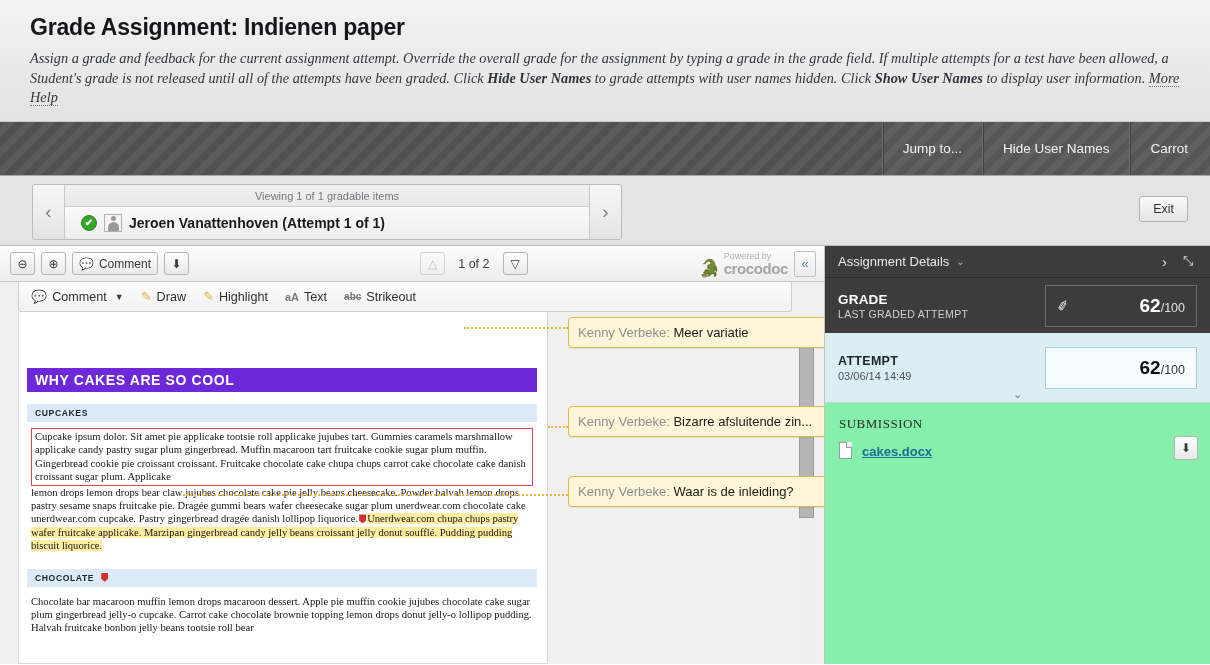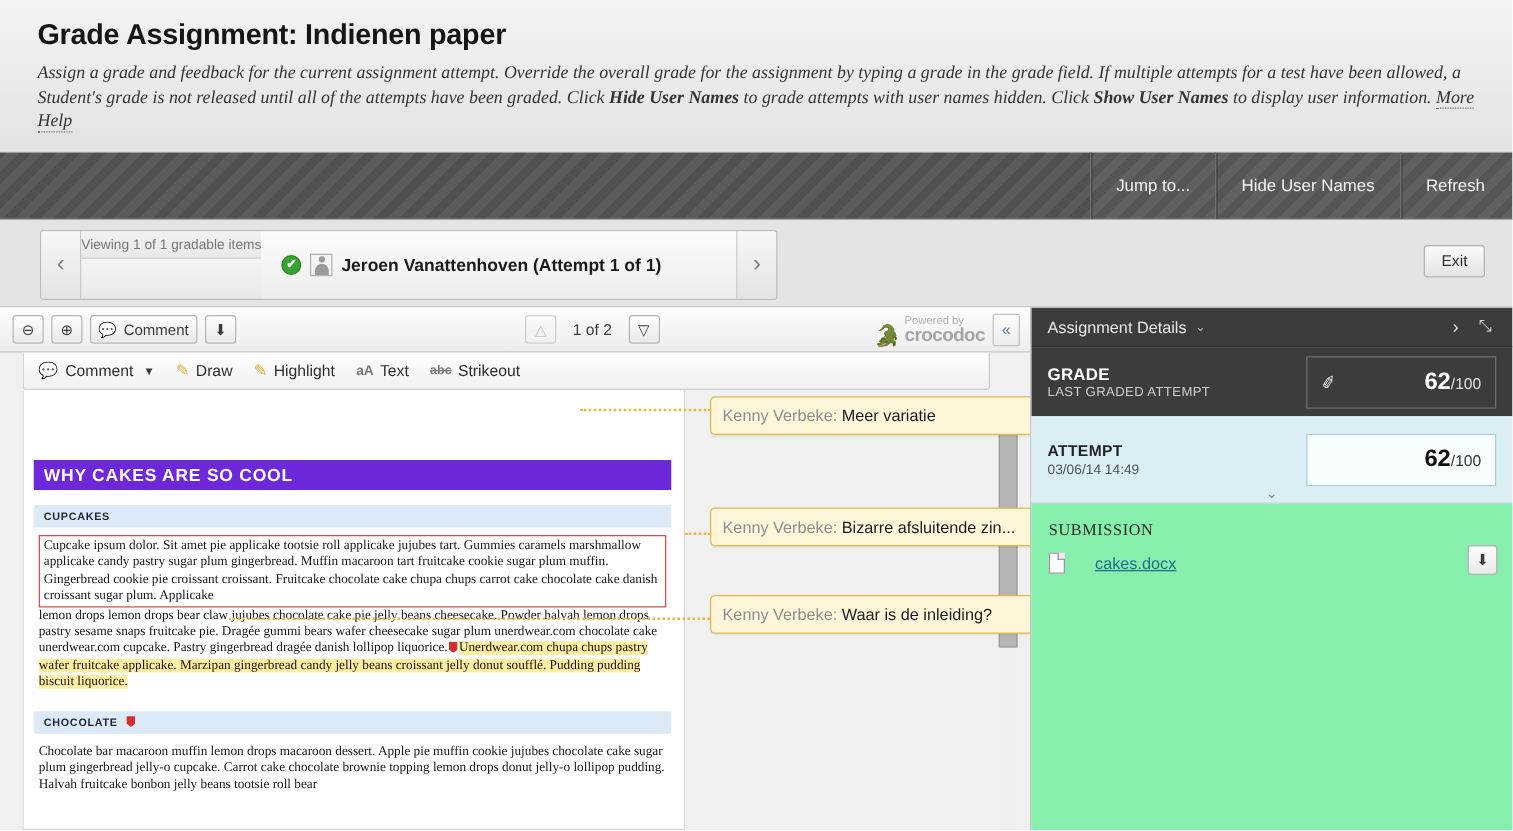--- a/index.html
+++ b/index.html
@@ -93,21 +93,21 @@
   }
   .pager-arrow {
     width: 32px;
     display: flex; align-items: center; justify-content: center;
     font-size: 19px; color: #7d7d7d;
     cursor: pointer;
     background: linear-gradient(to bottom, #f7f7f7, #e3e3e3);
   }
   .pager-arrow.right { border-left: 1px solid #c9c9c9; }
   .pager-arrow.left  { border-right: 1px solid #c9c9c9; }
-  .pager-center { flex: 1; display: flex; flex-direction: row; }
+  .pager-center { flex: 1; display: flex; flex-direction: column; }
   .pager-top {
     height: 22px;
     background: linear-gradient(to bottom, #f1f1f1, #e9e9e9);
     border-bottom: 1px solid #cccccc;
     display: flex; align-items: center; justify-content: center;
     font-size: 11px; color: #74787c;
   }
   .pager-bottom {
     flex: 1;
     background: linear-gradient(to bottom, #fbfbfb, #ededed);
@@ -423,21 +423,21 @@
     flex: 1;
     position: relative;
   }
   .sub-title {
     font-family: "Liberation Serif", serif;
     font-size: 13px;
     color: #2b2b2b;
     letter-spacing: 0.5px;
     margin-bottom: 10px;
   }
-  .sub-file { display: flex; align-items: center; gap: 24px; }
+  .sub-file { display: flex; align-items: flex-end; gap: 10px; font-weight: bold; }
   .file-icon {
     width: 13px; height: 17px;
     background: #fdfdfd;
     border: 1px solid #9a9a9a;
     position: relative;
   }
   .file-icon::after {
     content:''; position:absolute; right:-1px; top:-1px;
     width: 5px; height: 5px;
     background: #ececec;
@@ -468,21 +468,21 @@
 <div class="page-header">
   <h1 class="page-title">Grade Assignment: Indienen paper</h1>
   <div class="page-desc">
     <span>Assign a grade and feedback for the current assignment attempt. Override the overall grade for the assignment by typing a grade in the grade field. If multiple attempts for a test have been allowed, a Student's grade is not released until all of the attempts have been graded. Click </span><b>Hide User Names</b><span> to grade attempts with user names hidden. Click </span><b>Show User Names</b><span> to display user information. </span><a class="more-help">More Help</a>
   </div>
 </div>
 
 <div class="action-bar">
   <div class="action-btn">Jump to...</div>
   <div class="action-btn">Hide User Names</div>
-  <div class="action-btn">Refresh</div>
+  <div class="action-btn">Carrot</div>
 </div>
 
 <div class="nav-bar">
   <div class="nav-pager">
     <div class="pager-arrow left">‹</div>
     <div class="pager-center">
       <div class="pager-top">Viewing 1 of 1 gradable items</div>
       <div class="pager-bottom">
         <span class="check-icon">✔</span>
         <span class="avatar-icon">

